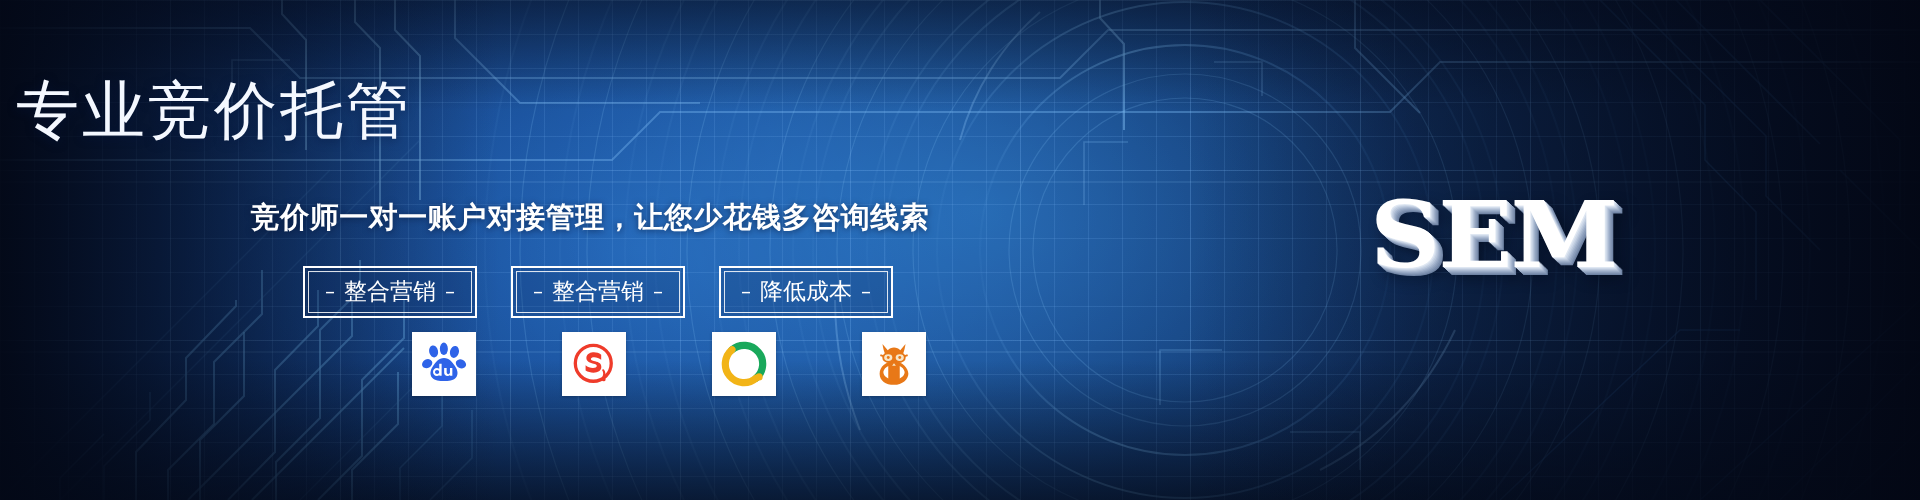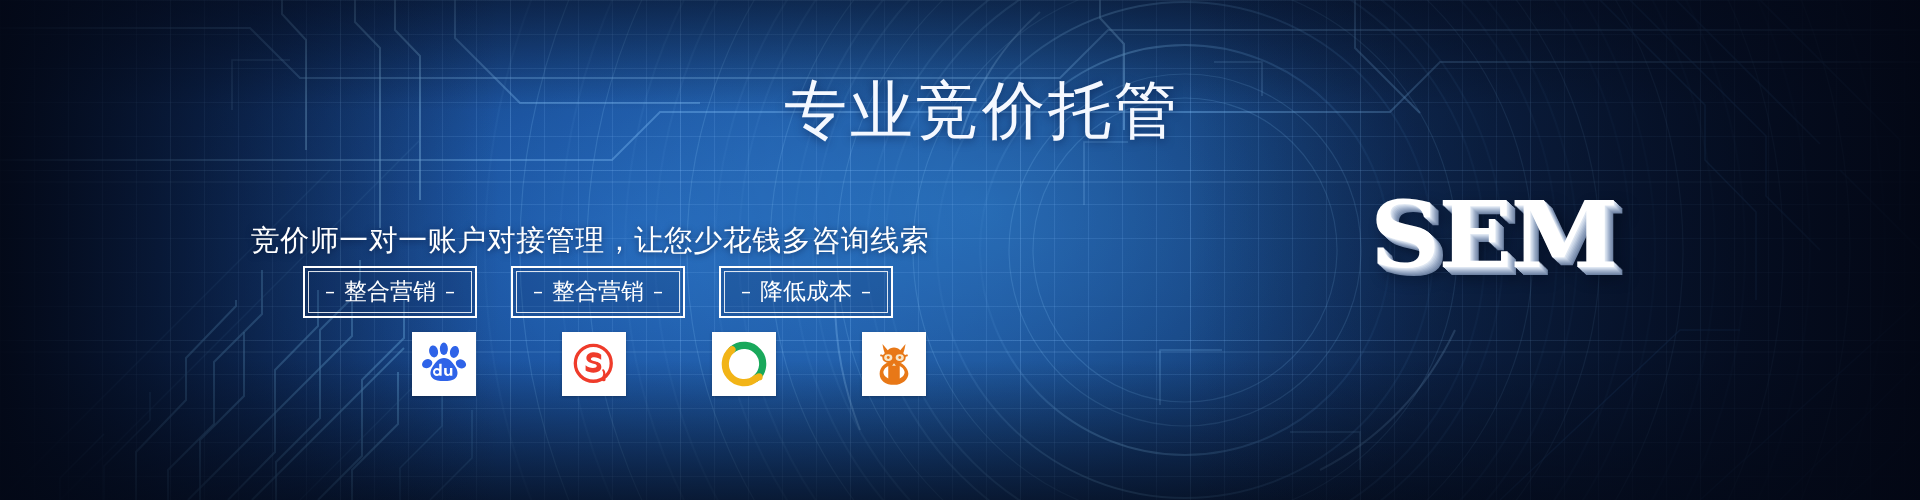--- a/index.html
+++ b/index.html
@@ -44,49 +44,48 @@
       repeating-linear-gradient(to bottom, rgba(130,190,250,.13) 0 1px, transparent 1px 170px);
   }
 
   .bg-svg { position:absolute; inset:0; width:1920px; height:500px; pointer-events:none; }
 
   
   .content { position:absolute; inset:0; }
 
   .title {
     position:absolute;
-    left:0; right:0;
+    left:16px; right:0;
     top:76px;
-    text-align:right;
+    text-align:left;
     padding-right:740px;
     font-family:"DejaVu Sans","Liberation Sans",sans-serif;
     font-size:63px;
     line-height:70px;
     font-weight:400;
     letter-spacing:3px;
     color:#f4f8ff;
     text-shadow:0 2px 10px rgba(0,20,60,.55);
     white-space:nowrap;
   }
 
   .subtitle {
     position:absolute;
     left:0; right:0;
     top:198px;
     text-align:center;
     padding-right:740px;
     font-family:"DejaVu Sans","Liberation Sans",sans-serif;
     font-size:29px;
     line-height:38px;
-    font-weight:400;
+    font-weight:700;
     letter-spacing:.5px;
     color:#ffffff;
     text-shadow:0 1px 6px rgba(0,15,45,.6);
     white-space:nowrap;
-    margin-top:23px;
   }
 
   .badges {
     position:absolute;
     top:266px;
     left:303px;
     display:flex;
     gap:34px;
     align-items:flex-start;
   }

